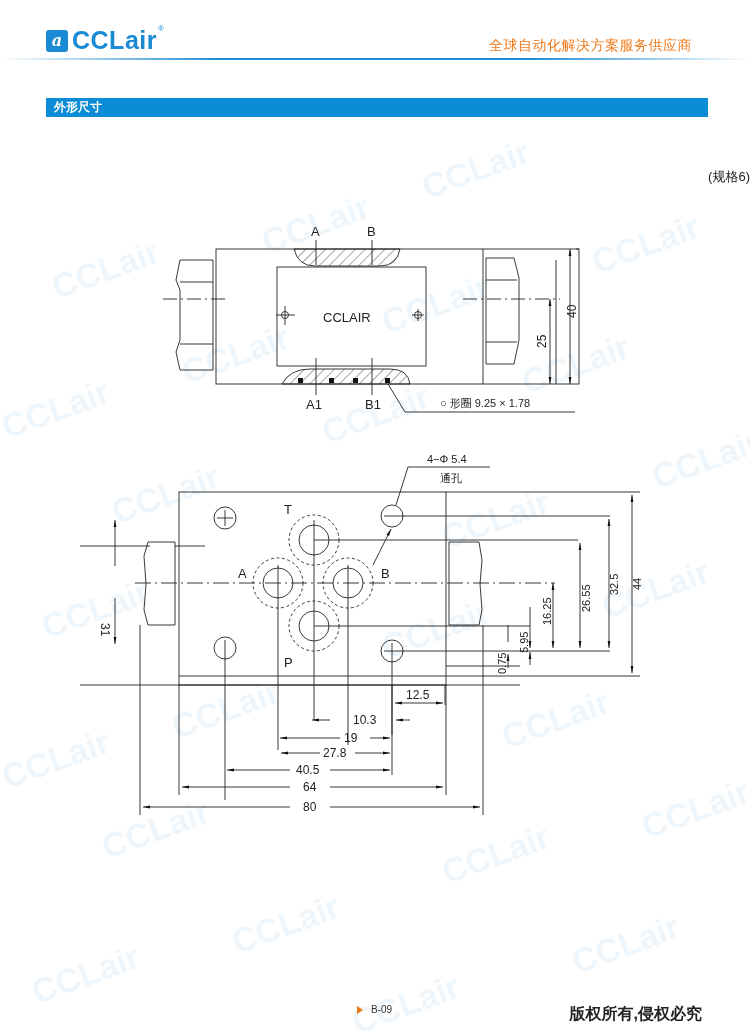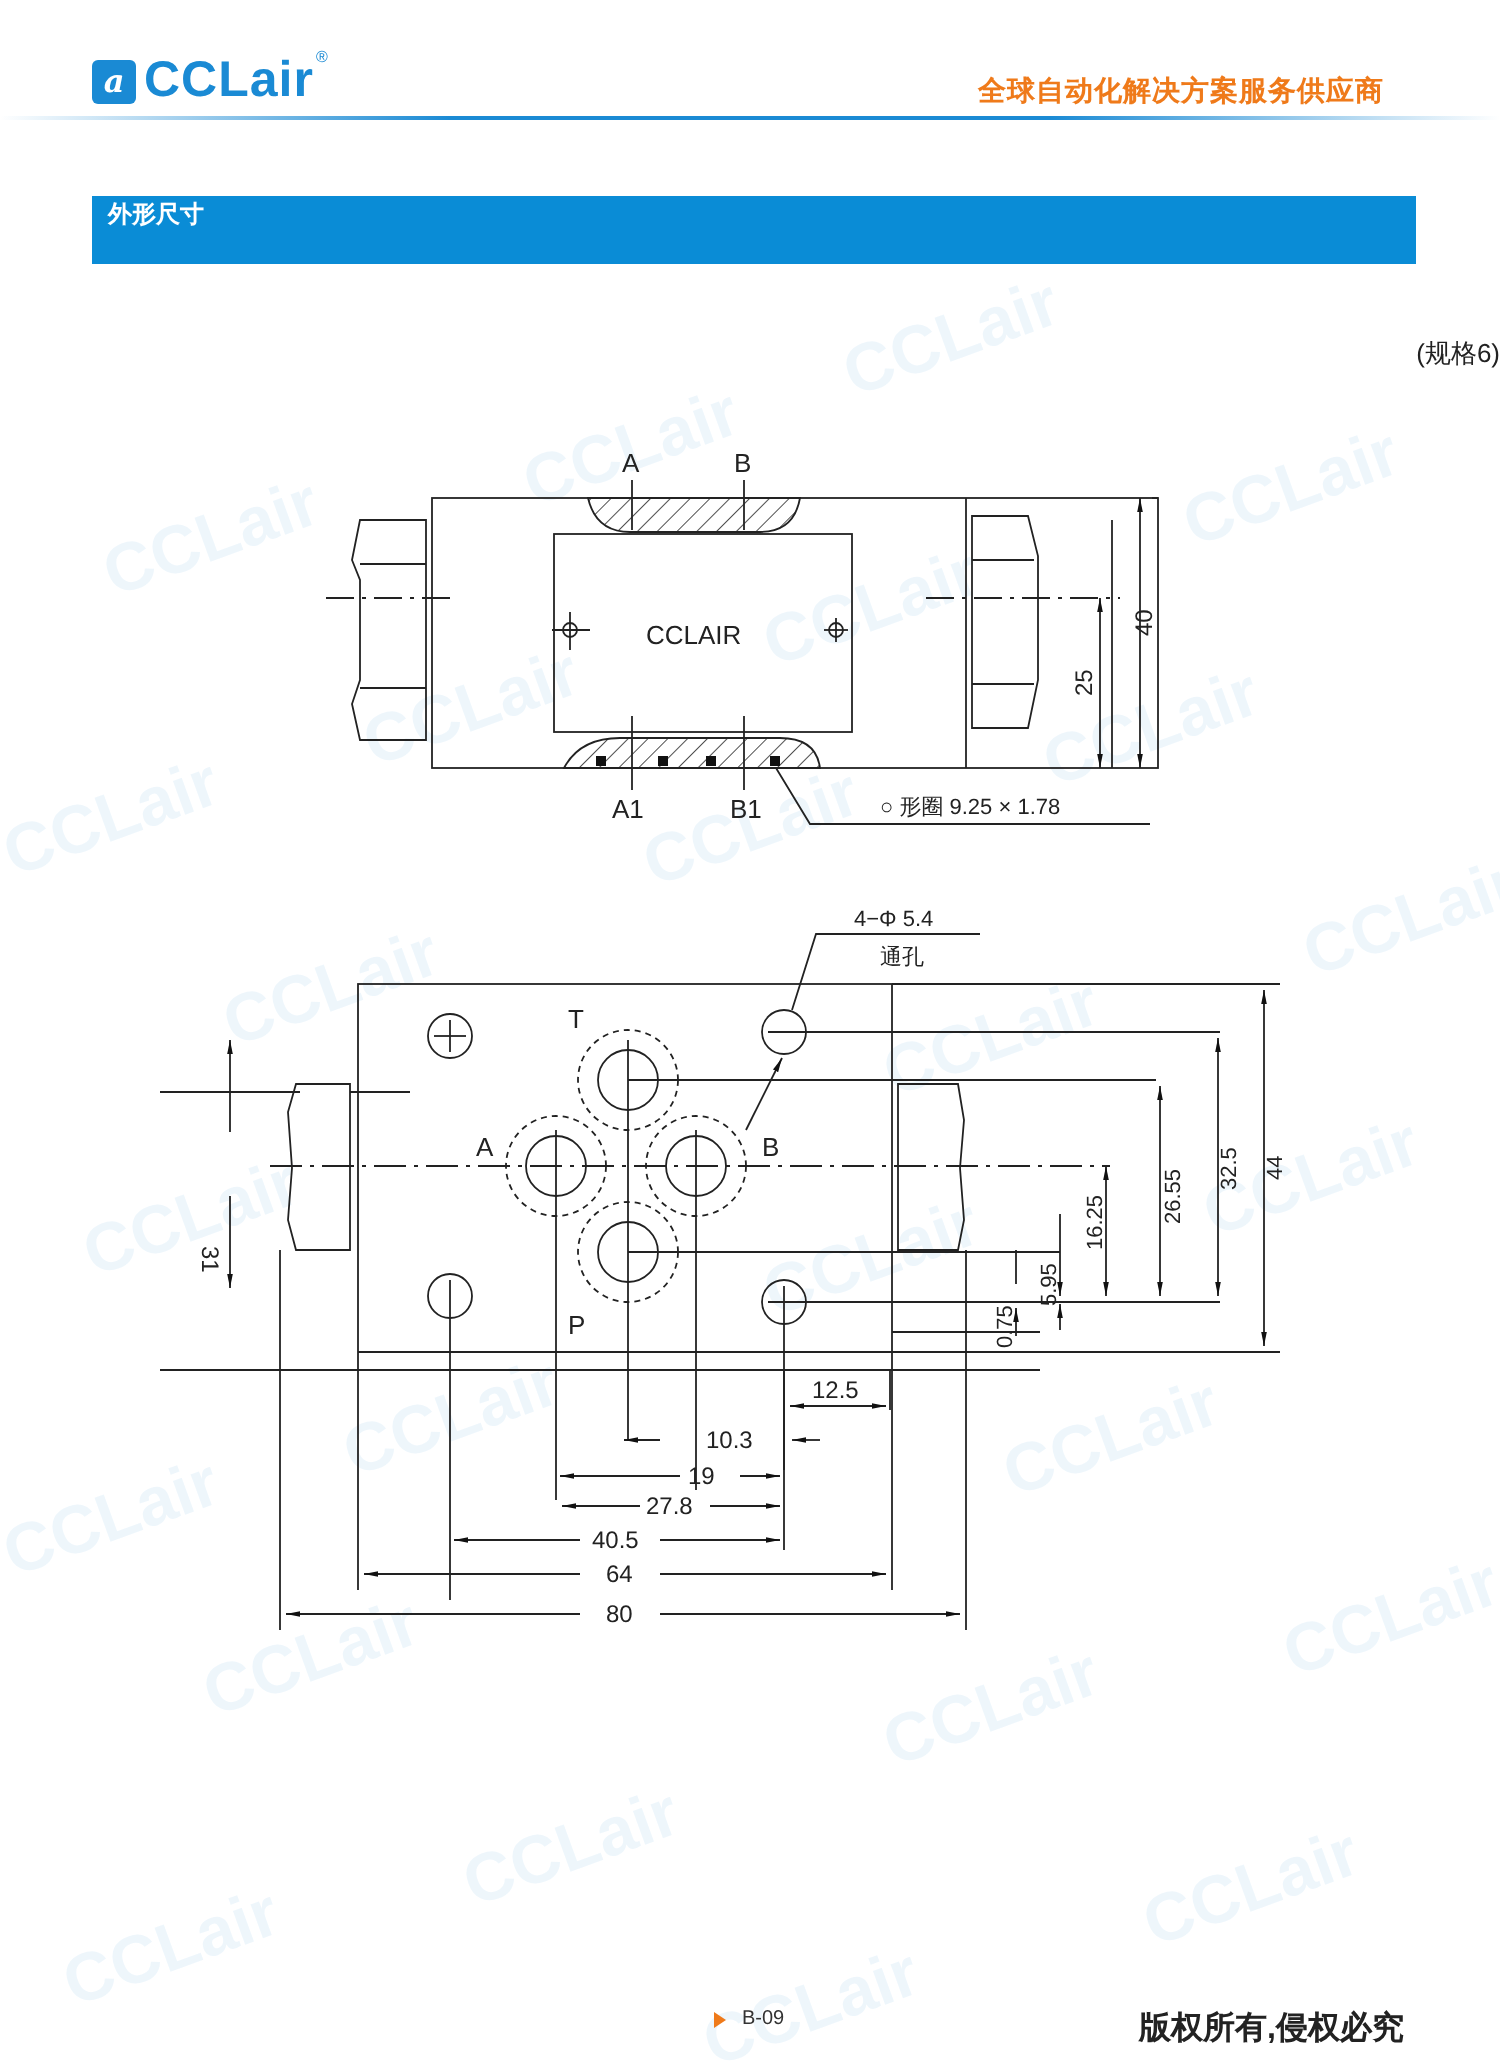--- a/index.html
+++ b/index.html
@@ -5,24 +5,24 @@
   html, body { margin:0; padding:0; background:#ffffff; }
   body { width:750px; height:1035px; position:relative; overflow:hidden;
          font-family:"Liberation Sans", "DejaVu Sans", sans-serif; }
   .abs { position:absolute; }
   .logo { left:46px; top:26px; display:flex; align-items:center; }
   .logo-badge { width:22px; height:22px; background:#1a8ad4; border-radius:3px;
                 color:#fff; font-style:italic; font-weight:bold; font-size:16px;
                 line-height:22px; text-align:center; font-family:"DejaVu Serif", serif; }
   .logo-text { color:#1a8ad4; font-weight:bold; font-size:25px; margin-left:4px; letter-spacing:0.5px; }
   .logo-reg { color:#1a8ad4; font-size:8px; position:relative; top:-12px; margin-left:1px; }
-  .slogan { right:58px; top:37px; color:#ef7a1a; font-weight:bold; font-size:14px; letter-spacing:0.5px;text-align:center; }
+  .slogan { right:58px; top:37px; color:#ef7a1a; font-weight:normal; font-size:14px; letter-spacing:0.5px;text-align:center; }
   .header-line { left:0; top:58px; width:750px; height:2px;
                  background:linear-gradient(to right, rgba(26,138,212,0), #1a8ad4 30%, #1a8ad4 70%, rgba(26,138,212,0)); }
-  .section-bar { left:46px; top:98px; width:662px; height:34px; background:#0a8cd6;
+  .section-bar { left:46px; top:98px; width:662px; height:19px; background:#0a8cd6;
                  color:#fff; font-size:12px; font-weight:bold; line-height:19px; padding-left:8px; box-sizing:border-box; }
   .spec-title { left:0; width:750px; top:168px; text-align:right; font-size:13px; color:#222; }
   svg.drawing { position:absolute; left:0; top:0; }
   .footer-page { left:357px; top:1004px; font-size:10px; color:#333; display:flex; align-items:center; }
   .footer-tri { width:0; height:0; border-top:4px solid transparent; border-bottom:4px solid transparent;
                 border-left:6px solid #ef7a1a; margin-right:8px; }
   .footer-copy { right:48px; top:1004px; font-size:16px; font-weight:bold; color:#222; }
   .wm { color:#1a8ad4; opacity:0.07; font-weight:bold; font-size:34px; transform:rotate(-20deg);
         white-space:nowrap; pointer-events:none; }
 </style>

